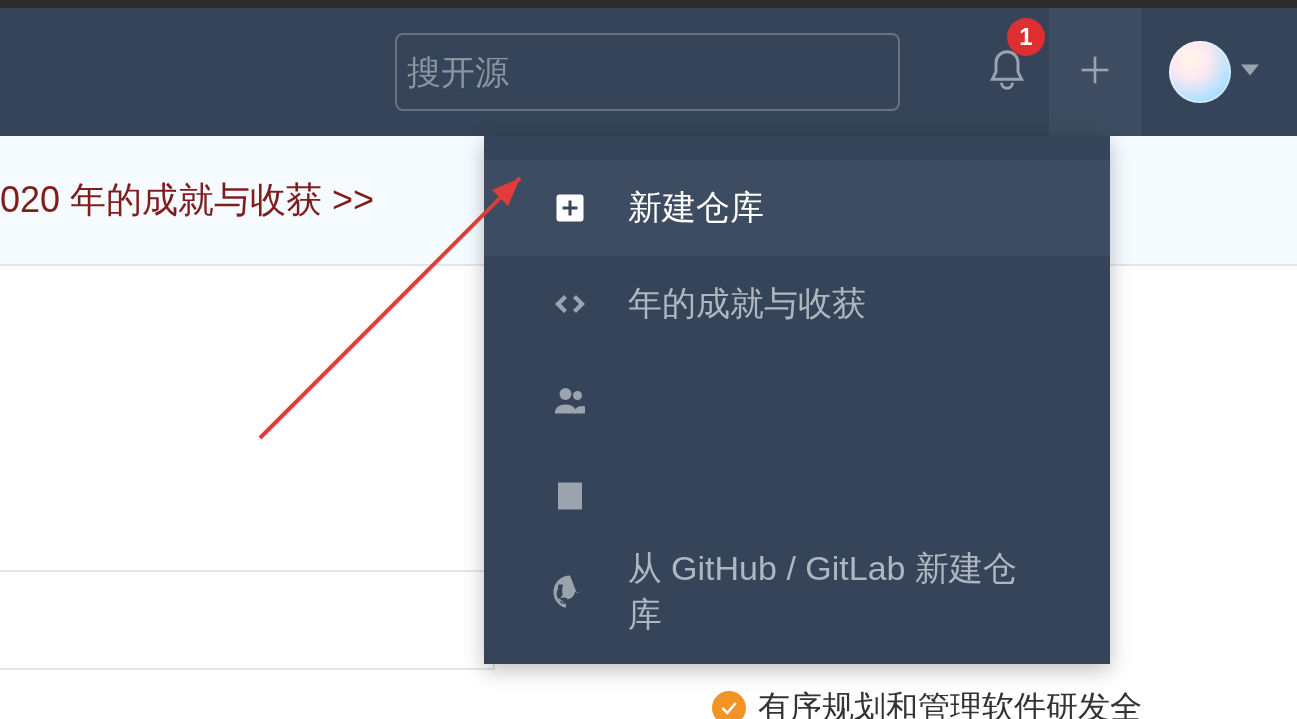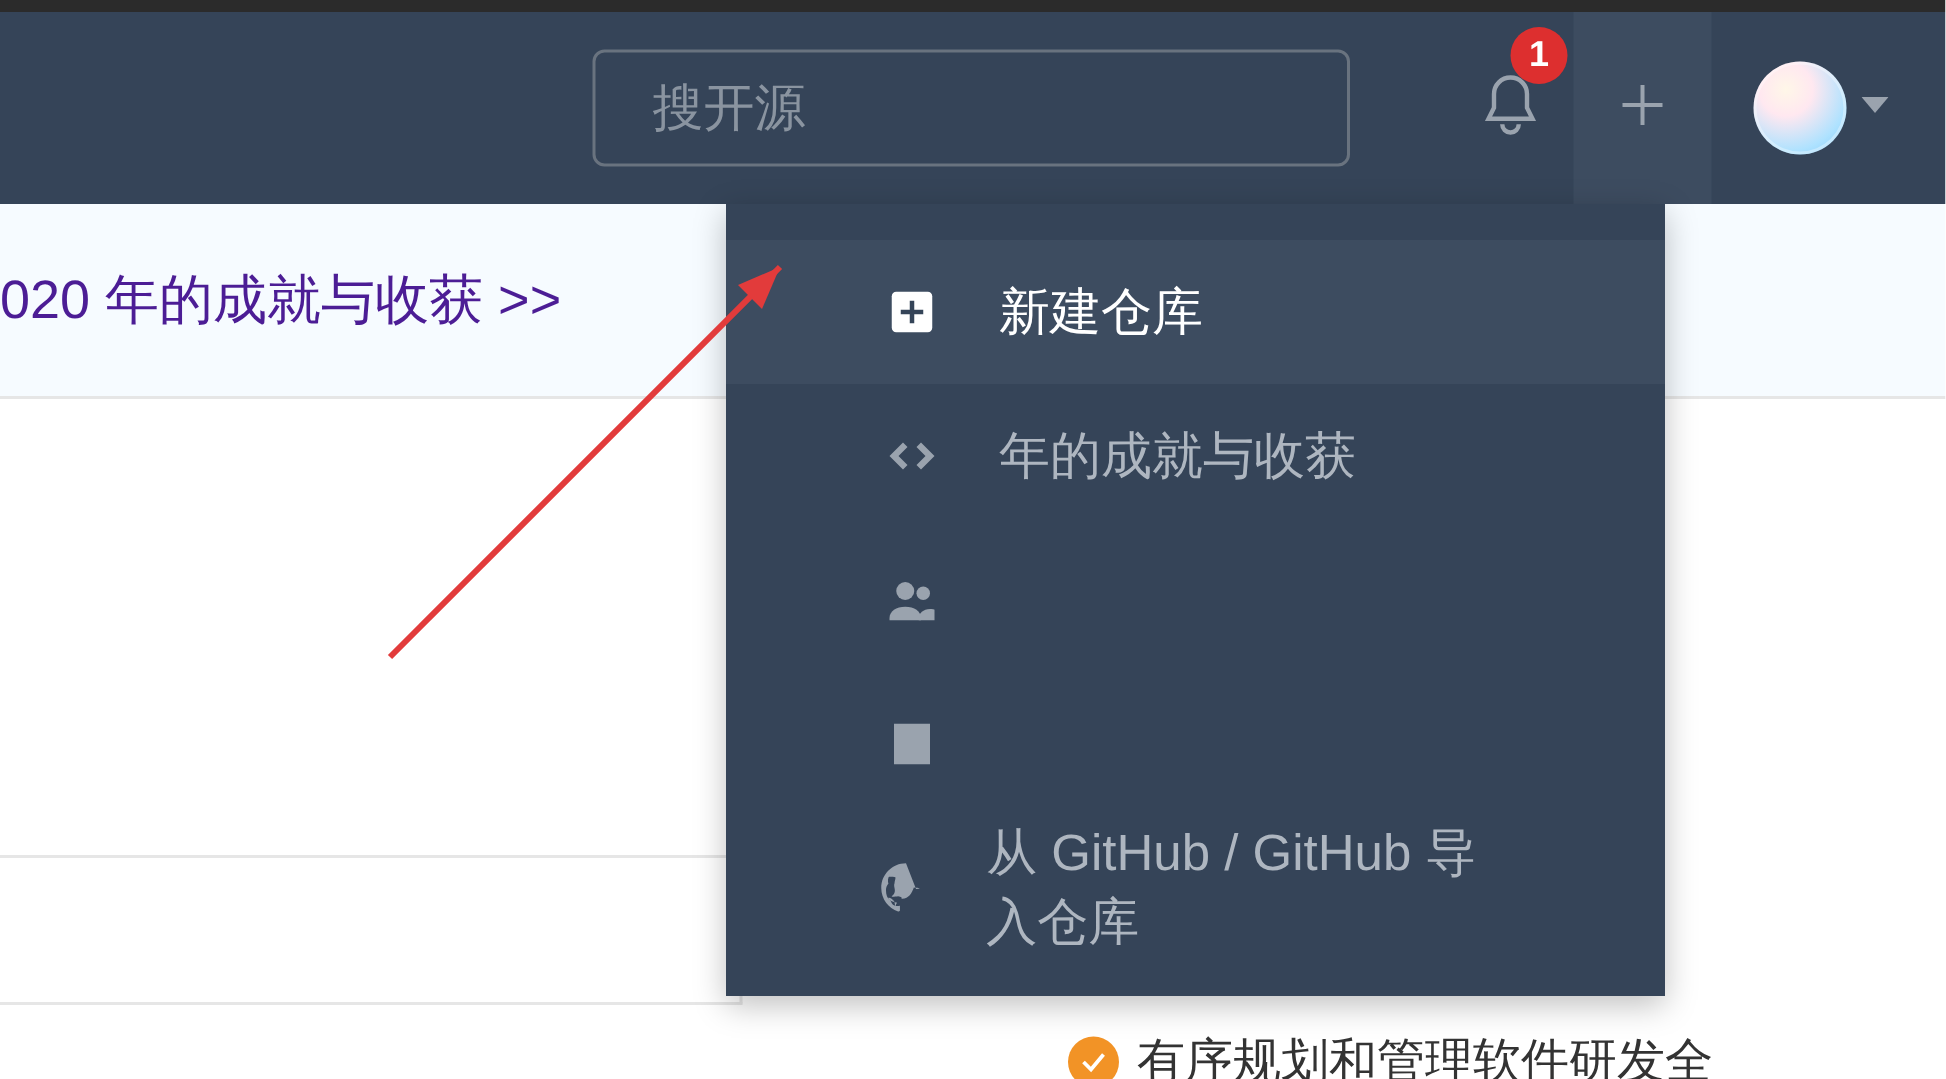--- a/index.html
+++ b/index.html
@@ -17,21 +17,21 @@
     padding-left: 395px;
     position: relative;
   }
   .search-box {
     width: 505px; height: 78px;
     border: 2px solid #69737f;
     border-radius: 8px;
     background: transparent;
     color: #8a94a0;
     font-size: 34px;
-    padding: 0 38px;
+    padding: 0 10px;
     outline: none;
   }
   .search-box::placeholder { color: #8a94a0; }
 
   .nav-right {
     position: absolute; right: 0; top: 0; height: 100%;
     display: flex; align-items: center;
   }
   .bell-wrap { position: relative; width: 68px; height: 100%; display:flex; align-items:center; justify-content:center; cursor:pointer; }
   .bell-icon svg { width: 44px; height: 44px; stroke: #9aa3ae; fill: none; }
@@ -56,38 +56,38 @@
   .caretdown { margin-left:10px; }
   .caretdown svg { width:18px; height:18px; fill:#9aa3ae; }
 
   
   .banner {
     height: 130px; border-bottom: 2px solid #e6e6e6;
     display:flex; align-items:center; padding-left:0;
     background:#f6fbff;
   }
   .banner a {
-    color:#4c1d95; font-size:36px; text-decoration:none;
+    color:#7f1d1d; font-size:36px; text-decoration:none;
     margin-left:0;
   }
 
   
   .dropdown {
     position:absolute;
     left: 484px;  
     top: 136px;
     width: 626px;
     background:#354458;
     padding: 24px 0;
     box-shadow: 0 6px 20px rgba(0,0,0,.25);
   }
   .menu-item {
     display:flex; align-items:center;
     height: 96px;
-    padding: 0 100px;
+    padding: 0 62px;
     cursor:pointer;
     color:#aeb6c0;
     font-size: 34px;
   }
   .menu-item:hover, .menu-item.hovered {
     background:#3d4c60;
     color:#ffffff;
   }
   .menu-item .icon-slot { width:48px; display:flex; justify-content:center; margin-right:34px; }
   .menu-item .icon-slot svg { width:36px; height:36px; fill:#9aa3ae; }
@@ -189,21 +189,21 @@
           <path d="M4 3h16v18H4V3zm3 3h3v3H7V6zm0 5h3v3H7v-3zm0 5h3v3H7v-3zm7-10h3v3h-3V6zm0 5h3v3h-3v-3zm0 5h3v3h-3v-3z"></path>
         </svg>
     </span>
   </div>
   <div class="menu-item">
     <span class="icon-slot">
       <svg viewBox="0 0 24 24">
           <path d="M12 1C5.9 1 1 5.9 1 12c0 4.9 3.2 9 7.5 10.4.6.1.8-.2.8-.5v-2c-3 .7-3.7-1.3-3.7-1.3-.5-1.3-1.2-1.6-1.2-1.6-1-.7.1-.7.1-.7 1.1.1 1.7 1.1 1.7 1.1 1 .1.7 2.6 1.2 2.6.1-.7.4-1.2.7-1.5-2.4-.3-5-1.2-5-5.5 0-1.2.4-2.2 1.1-3-.1-.3-.5-1.4.1-2.9 0 0 .9-.3 3 .1.1.9-.4 1.8-.4 2.7-.4.9 0 1.8.1 2.7.4 2.1-1.4 3-1.1 3-1.1.6 1.5.2 2.6.1 2.9.7.8 1.1 1.8 1.1 3 0 4.3-2.6 5.2-5 5.5.4.3.7 1 .7 2v3c0 .3.2.6.8.5C19.8 21 23 16.9 23 12c0-6.1-4.9-11-11-11z"></path>
         </svg>
     </span>
-    <span>从 GitHub / GitHub 导入仓库</span>
+    <span>从 GitHub / GitLab 新建仓库</span>
   </div>
 </div>
 
 <svg class="arrow-svg" width="320" height="320">
   <defs></defs>
   <line x1="30" y1="290" x2="290" y2="30" stroke="#e23b3b" stroke-width="4"></line>
   <polygon points="290,30 262,42 278,58" fill="#e23b3b"></polygon>
 </svg>
 
 <div class="footer-note">

